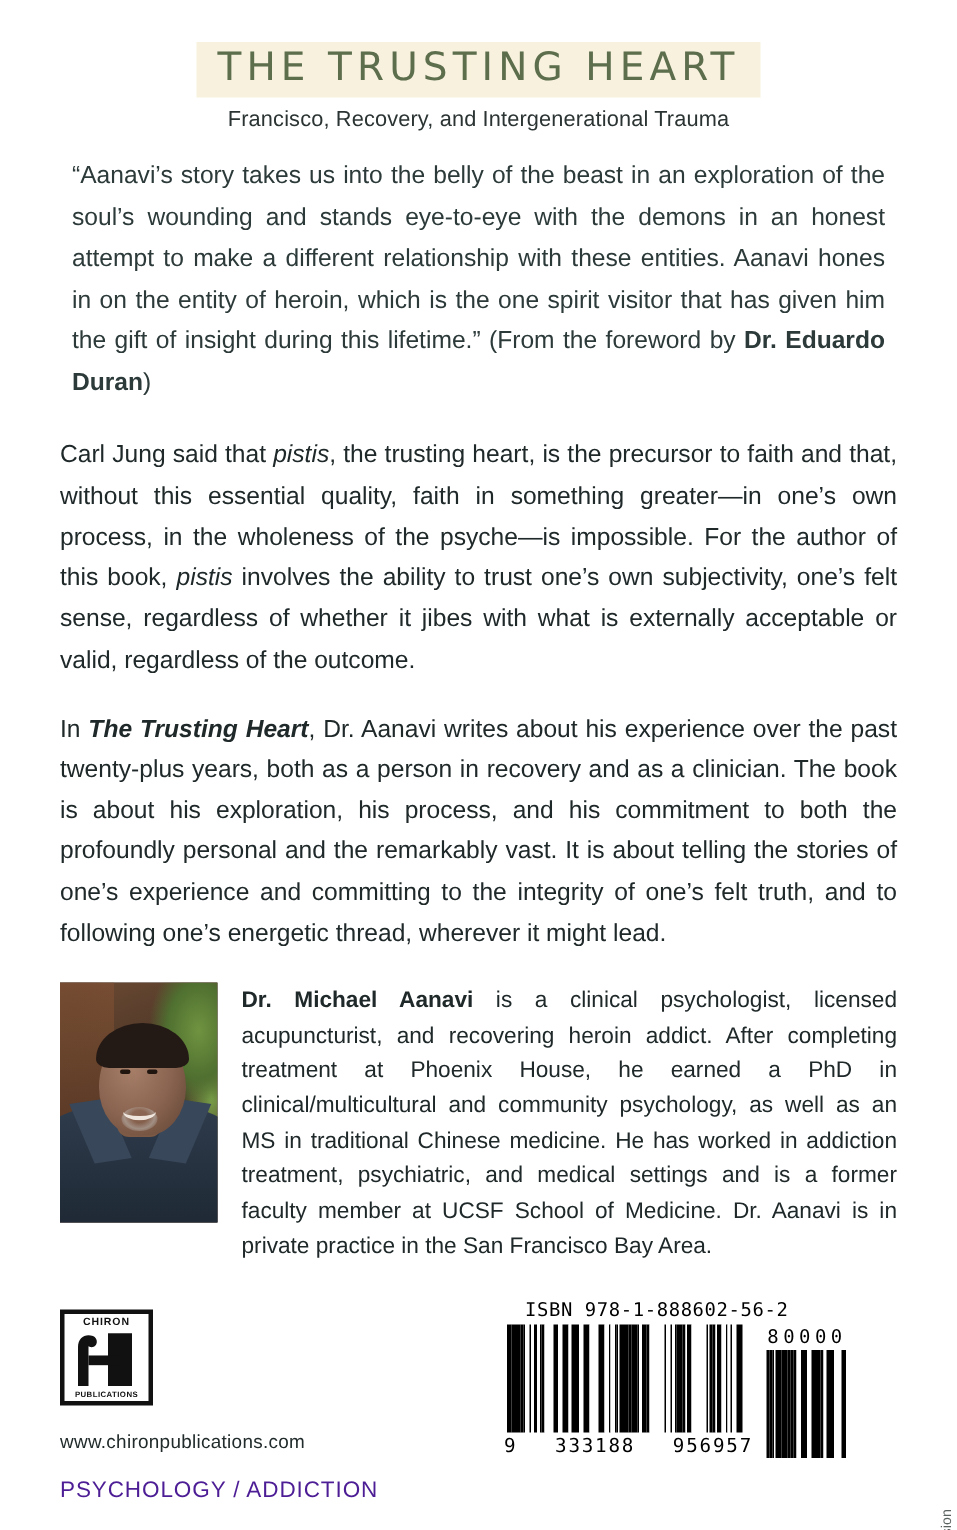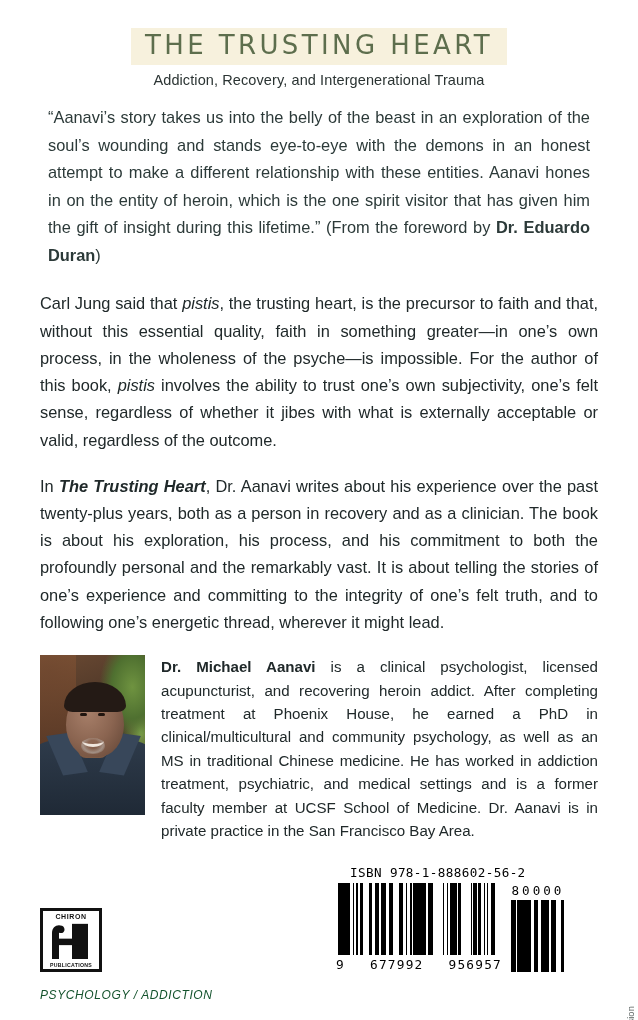--- a/index.html
+++ b/index.html
@@ -213,24 +213,23 @@
   .chiron-logo .logo-mark svg { width: 100%; height: 100%; display: block; }
 
   .urls {
     font-size: 12.6px;
     line-height: 1.42;
     color: #222b2b;
     letter-spacing: 0.2px;
   }
   .category {
     margin-top: 14px;
-    font-size: 12px;
+    font-size: 15px;
     letter-spacing: 0.6px;
-    color: #14532d;
-    font-style: italic;
+    color: #4c1d95;
   }
 
   
   .barcode-area {
     position: absolute;
     right: 36px;
     bottom: 30px;
     width: 232px;
   }
   .isbn-line {
@@ -288,21 +287,21 @@
 </style>
 </head>
 <body>
 
 <div class="title-block">
   <div class="title-band-wrap">
     <div class="title-band">
       <div class="book-title">THE TRUSTING HEART</div>
     </div>
   </div>
-  <div class="book-subtitle">Addiction, Recovery, and Intergenerational Trauma</div>
+  <div class="book-subtitle">Francisco, Recovery, and Intergenerational Trauma</div>
 </div>
 
 <div class="content">
 
   <p class="blurb-quote">
     <span>“Aanavi’s story takes us into the belly of the beast in an exploration of the soul’s wounding and stands eye-to-eye with the demons in an honest attempt to make a different relationship with these entities. Aanavi hones in on the entity of heroin, which is the one spirit visitor that has given him the gift of insight during this lifetime.” (From the foreword by </span><span class="author-name">Dr. Eduardo Duran</span><span>)</span>
   </p>
 
   <p class="para">
     <span>Carl Jung said that </span><em>pistis</em><span>, the trusting heart, is the precursor to faith and that, without this essential quality, faith in something greater—in one’s own process, in the wholeness of the psyche—is impossible. For the author of this book, </span><em>pistis</em><span> involves the ability to trust one’s own subjectivity, one’s felt sense, regardless of whether it jibes with what is externally acceptable or valid, regardless of the outcome.</span>
@@ -344,20 +343,21 @@
           <path d="M6 40 L6 12 C6 5 11 2 16 4 C20 6 19 12 15 12 C12 12 11 9 13 8 L13 40 Z" fill="#111111"></path>
           <rect x="26" y="2" width="8" height="38" fill="#111111"></rect>
           <rect x="13" y="18" width="21" height="7" fill="#111111"></rect>
           <path d="M34 2 L42 2 L42 40 L34 40 Z" fill="#111111"></path>
         </svg>
       </div>
       <div class="logo-bottom">PUBLICATIONS</div>
     </div>
 
     <div class="urls">
+      <div>www.chironpublications.com</div>
     </div>
 
     <div class="category">PSYCHOLOGY / ADDICTION</div>
   </div>
 
   <div class="barcode-area">
     <div class="isbn-line">ISBN 978-1-888602-56-2</div>
     <div class="bars-row">
       <div class="bars-main">
         <div class="bars" id="bars-main">
@@ -443,21 +443,21 @@
             <span style="width:1.85px;background:#000;"></span>
             <span style="width:1.85px;background:#fff;"></span>
             <span style="width:1.00px;background:#000;"></span>
             <span style="width:2.70px;background:#fff;"></span>
             <span style="width:1.00px;background:#000;"></span>
             <span style="width:1.60px;background:#000;"></span>
             <span style="width:1.60px;background:#000;"></span>
           </div>
         <div class="ean-digits">
           <span>9</span>
-          <span>677992</span>
+          <span>333188</span>
           <span>956957</span>
         </div>
       </div>
       <div class="bars-addon">
         <div class="addon-digits">80000</div>
         <div class="bars" id="bars-addon">
             <span style="width:1.60px;background:#000;"></span>
             <span style="width:1.60px;background:#000;"></span>
             <span style="width:1.00px;background:#000;"></span>
             <span style="width:1.00px;background:#000;"></span>

